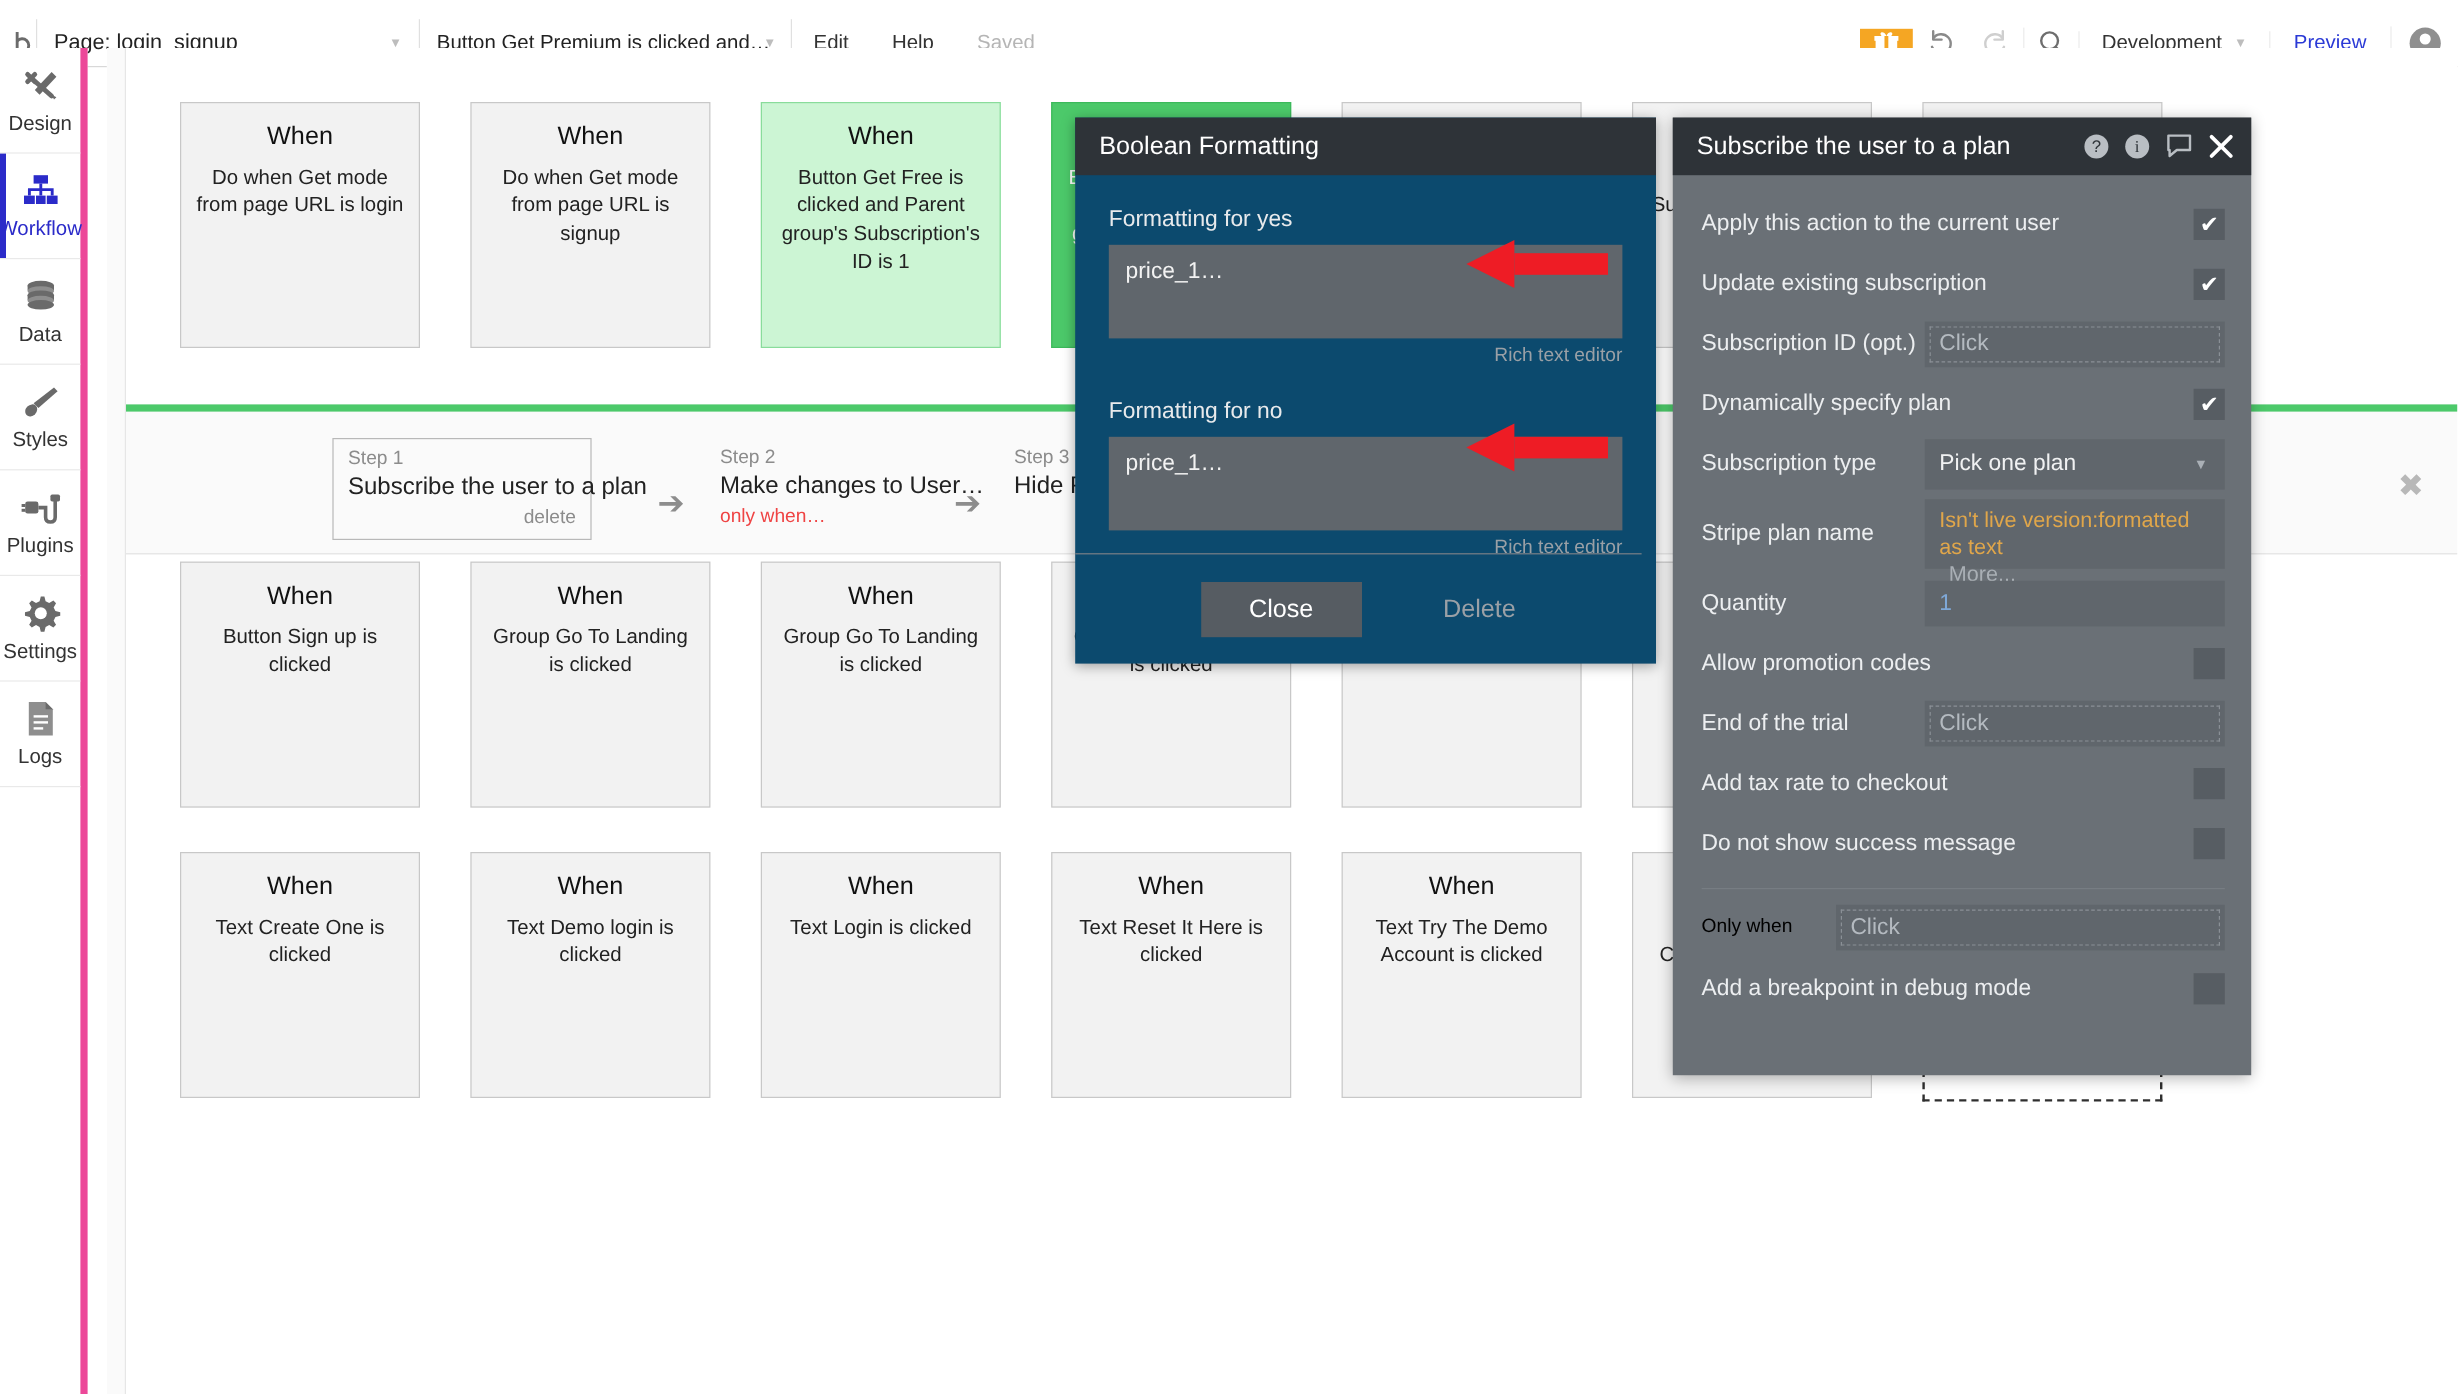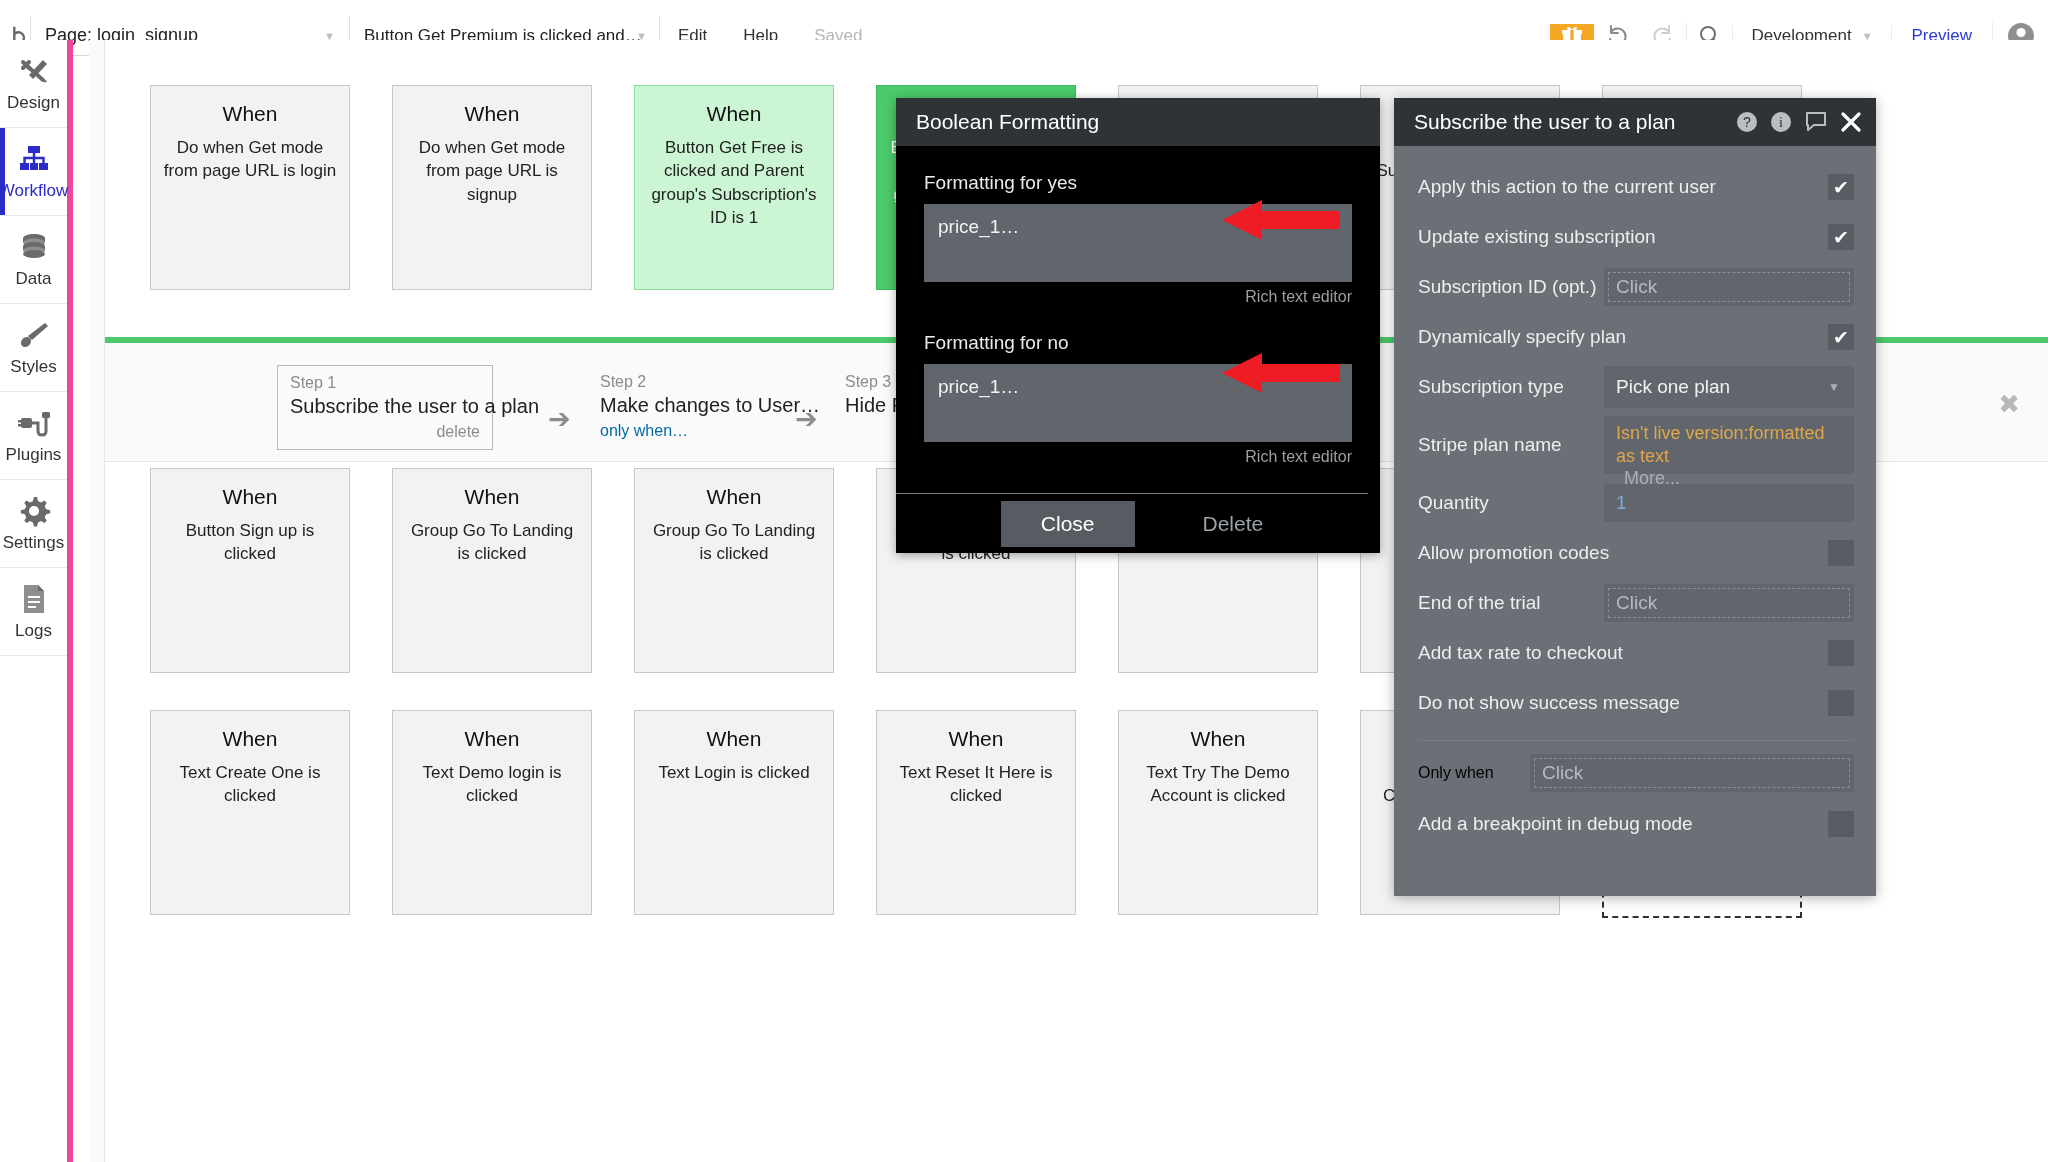--- a/index.html
+++ b/index.html
@@ -105,49 +105,49 @@
     background: #fafafa; border-bottom: 1px solid #e3e3e3;
     border-top: 6px solid #4cc96a;
   }
   .step {
     position: absolute; top: 22px;
     display: block; padding: 8px 12px;
   }
   .step .slab { font-size: 16px; color: #8c8c8c; margin-bottom: 3px; }
   .step .sname { font-size: 20px; color: #222; white-space: nowrap;}
   .step .sdel { font-size: 16px; color: #8c8c8c; text-align: right; margin-top: 5px; }
-  .step .sonly { font-size: 16px; color: #0369a1; margin-top: 5px; }
+  .step .sonly { font-size: 16px; color: #ef4444; margin-top: 5px; }
   .step.boxed { border: 1px solid #b8b8b8; background: #fafafa; }
   .step-arrow { position: absolute; top: 63px; font-size: 27px; color: #8d8d8d; line-height: 1;}
   .row-close {
     position: absolute; right: 28px; top: 46px; font-size: 26px; color: #b8b8b8;
   }
 
   .placeholder-dash {
     position: absolute; border: 2px dashed #2f2f2f; background: transparent;
   }
 
   
   .bool-modal {
     position: absolute; left: 896px; top: 98px; width: 484px; height: 455px;
-    background: #000000; box-shadow: 0 2px 10px rgba(0,0,0,.35);
+    background: #0c4a6e; box-shadow: 0 2px 10px rgba(0,0,0,.35);
   }
   .bool-head {
     height: 48px; background: #2e3338; display:flex; align-items:center;
     padding: 0 20px; color: #fff; font-size: 21px;
   }
   .bool-body { padding: 26px 28px 0 28px; }
   .bool-label { color: #e8eaec; font-size: 19px; margin-bottom: 10px; }
   .bool-input {
     height: 78px; background: #60666c; display: flex; align-items: flex-start;
     padding: 12px 14px; color: #f2f2f2; font-size: 19px;
   }
   .bool-hint { text-align: right; color: #9aa0a6; font-size: 16px; margin-top: 6px; }
   .bool-foot {
-    position: absolute; left: 0; right: 12px; bottom: 0; height: 60px;
+    position: absolute; left: 0; right: 12px; bottom: 0; height: 92px;
     border-top: 1px solid #7b8187;
     display: flex; align-items: center; justify-content: center; gap: 68px;
   }
   .btn-close {
     background: #565c62; color: #fff; font-size: 21px;
     padding: 11px 40px;
   }
   .btn-delete { color: #9aa0a6; font-size: 21px; }
 
   

